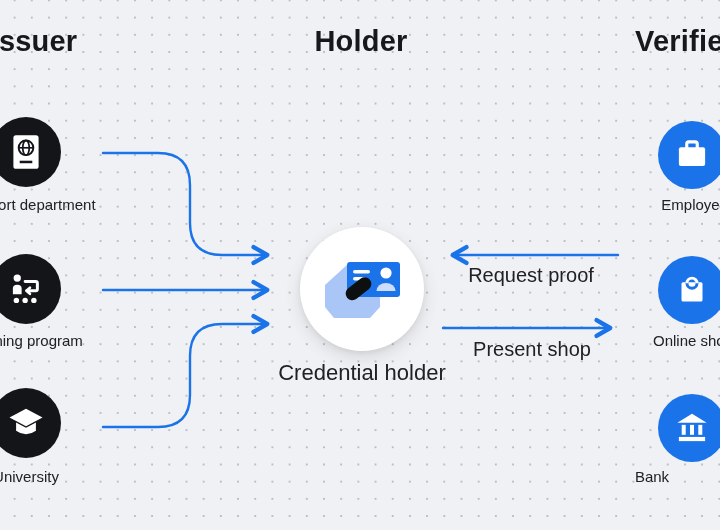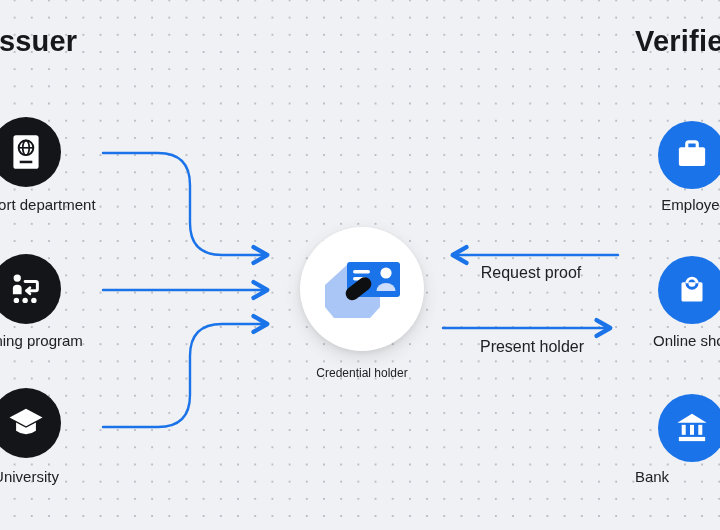--- a/index.html
+++ b/index.html
@@ -20,24 +20,24 @@
   .issuer-circle{width:70px;height:70px;background:#141519;}
   .verifier-circle{width:68px;height:68px;background:#1a73e8;}
   .holder-circle{
     width:124px;height:124px;background:#ffffff;
     box-shadow:0 6px 16px rgba(60,64,67,.14),0 2px 5px rgba(60,64,67,.08);
   }
   .node-label{
     position:absolute;transform:translateX(-50%);white-space:nowrap;
     font-size:15px;line-height:18px;color:#202124;
   }
-  .holder-label{font-size:12px;}
+  .holder-label{font-size:22px;}
   .flow-label{
     position:absolute;transform:translateX(-50%);white-space:nowrap;
-    font-size:16px;color:#202124;
+    font-size:20px;color:#202124;
   }
   svg.wires{position:absolute;left:0;top:0;}
   .icon-svg{display:block;}
 </style>
 </head>
 <body>
 
 <div class="stage">
 
   <svg class="wires" width="720" height="530" viewBox="0 0 720 530">
@@ -49,20 +49,21 @@
     <g fill="none" stroke="#1a73e8" stroke-width="2.4" stroke-linecap="round">
       <path d="M103,153 H158 Q190,153 190,185 V223 Q190,255 222,255 H264" marker-end="url(#arw)"></path>
       <path d="M103,290 H264" marker-end="url(#arw)"></path>
       <path d="M103,427 H158 Q190,427 190,395 V356 Q190,324 222,324 H264" marker-end="url(#arw)"></path>
       <path d="M618,255 H456" marker-end="url(#arw)"></path>
       <path d="M443,328 H607" marker-end="url(#arw)"></path>
     </g>
   </svg>
 
   <div class="col-title" style="left:34px;">Issuer</div>
+  <div class="col-title" style="left:361px;">Holder</div>
   <div class="col-title" style="left:685px;">Verifier</div>
 
   <div class="node-circle issuer-circle" style="left:-9px;top:117px;">
     <svg class="icon-svg" width="42" height="42" viewBox="0 0 40 40">
       <rect x="8" y="4" width="24" height="32" rx="2.5" fill="#ffffff"></rect>
       <circle cx="20" cy="16" r="7" fill="none" stroke="#141519" stroke-width="1.8"></circle>
       <ellipse cx="20" cy="16" rx="3.1" ry="7" fill="none" stroke="#141519" stroke-width="1.6"></ellipse>
       <line x1="13.2" y1="16" x2="26.8" y2="16" stroke="#141519" stroke-width="1.6"></line>
       <line x1="14" y1="29.5" x2="26" y2="29.5" stroke="#141519" stroke-width="2.4"></line>
     </svg>
@@ -97,21 +98,21 @@
       <rect x="35" y="25" width="17" height="3.6" rx="1.8" fill="#ffffff"></rect>
       <rect x="35" y="32" width="13" height="3.6" rx="1.8" fill="#ffffff"></rect>
       <circle cx="68" cy="28" r="5.6" fill="#ffffff"></circle>
       <path d="M58.5,46 a9.5,8 0 0 1 19,0 z" fill="#cdddfb"></path>
       <rect x="26" y="37" width="29" height="13.5" rx="6.75" fill="#0e0f11" transform="rotate(-38 40.5 43.75)"></rect>
     </svg>
   </div>
   <div class="node-label holder-label" style="left:362px;top:364px;">Credential holder</div>
 
   <div class="flow-label" style="left:531px;top:264px;">Request proof</div>
-  <div class="flow-label" style="left:532px;top:338px;">Present holder</div>
+  <div class="flow-label" style="left:532px;top:338px;">Present shop</div>
 
   <div class="node-circle verifier-circle" style="left:658px;top:121px;">
     <svg class="icon-svg" width="42" height="42" viewBox="0 0 40 40">
       <rect x="15" y="7.5" width="10" height="8" rx="2" fill="none" stroke="#ffffff" stroke-width="3"></rect>
       <rect x="7.5" y="12.5" width="25" height="18" rx="2" fill="#ffffff"></rect>
     </svg>
   </div>
   <div class="node-label" style="left:693px;top:196px;">Employer</div>
 
   <div class="node-circle verifier-circle" style="left:658px;top:256px;">

